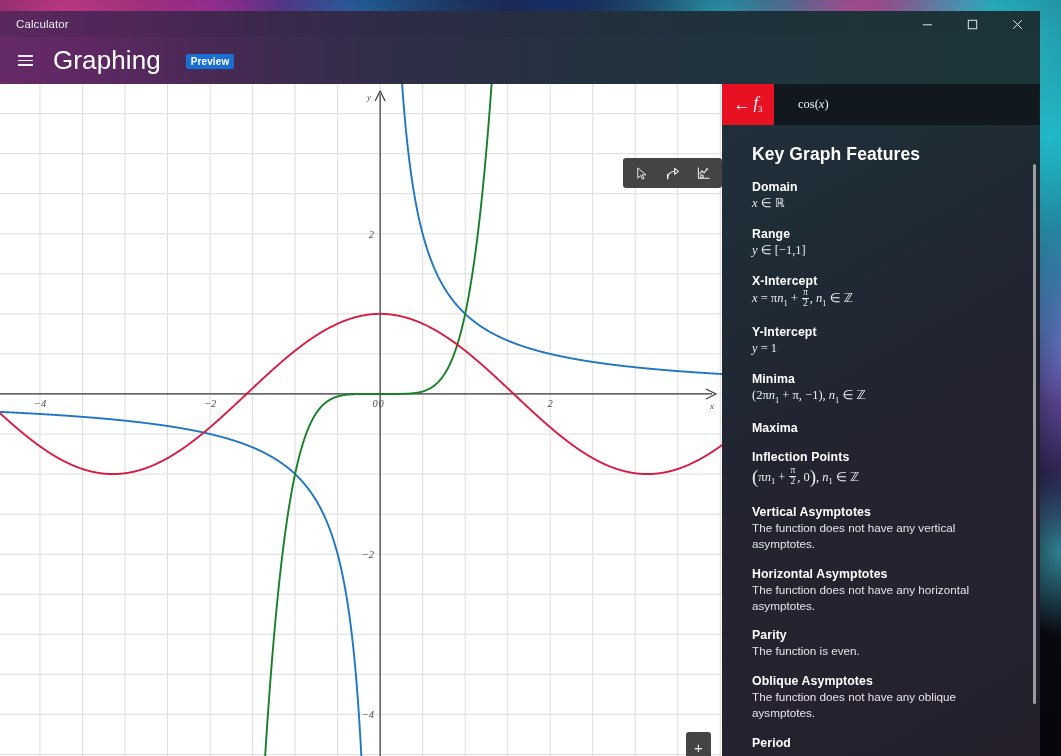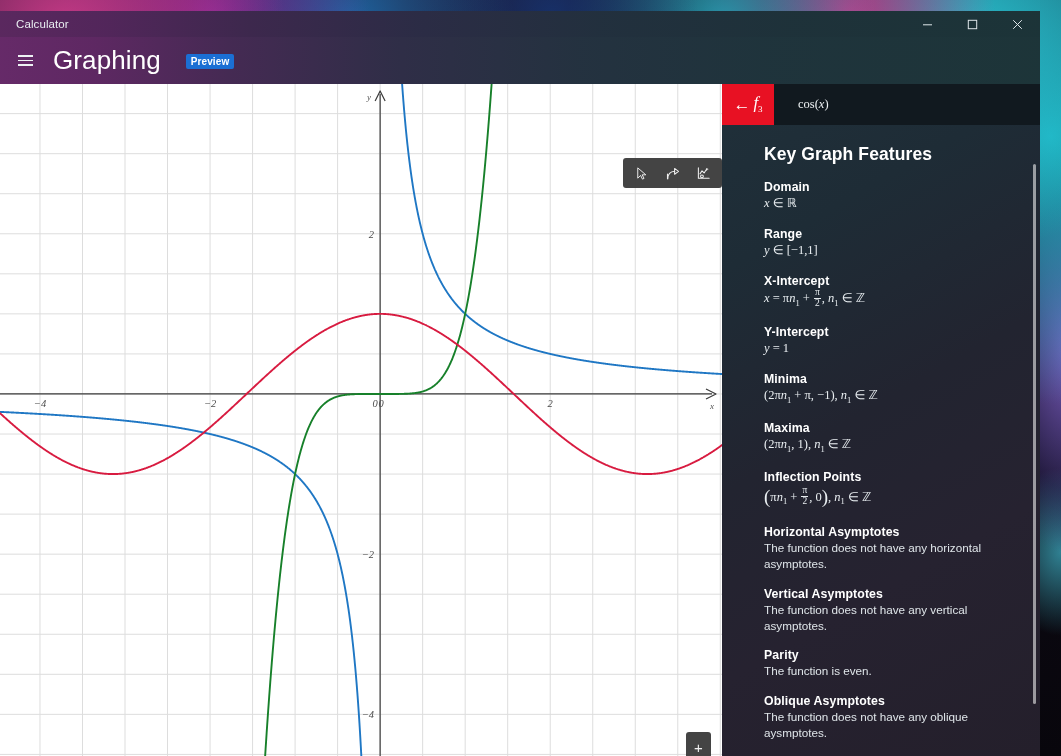--- a/index.html
+++ b/index.html
@@ -193,21 +193,21 @@
     margin-left: 24px;
     font-family: "Liberation Serif", serif;
     font-size: 12.5px; color: #eef2f4;
   }
   #panel-expression i { font-style: italic; }
 
   #panel-scroll {
     position: relative;
     height: 631px;
     overflow: hidden;
-    padding: 0 22px 0 42px;
+    padding: 0 22px 0 30px;
   }
   #panel-title {
     font-size: 17.5px; font-weight: 700; color: #ffffff;
     margin-top: 19px; margin-bottom: 4px;
     letter-spacing: .1px;
   }
   .feature { margin-top: 15px; }
   .feature-label {
     font-size: 12.3px; font-weight: 700; color: #ffffff;
     margin-bottom: 1px; letter-spacing: .1px;
@@ -414,38 +414,37 @@
             <div class="feature">
               <div class="feature-label">Y-Intercept</div>
               <div class="feature-value math"><i>y</i> = 1</div>
             </div>
             <div class="feature">
               <div class="feature-label">Minima</div>
               <div class="feature-value math">(2π<i>n</i><sub>1</sub> + π, −1), <i>n</i><sub>1</sub> ∈ ℤ</div>
             </div>
             <div class="feature">
               <div class="feature-label">Maxima</div>
-              <div class="feature-value math">(2π<i>n</i><sub>1</sub>, 1), <i>n</i><sub>1</sub> ∈ ℤ</div>
             </div>
             <div class="feature">
               <div class="feature-label">Inflection Points</div>
               <div class="feature-value math"><span class="big-paren">(</span>π<i>n</i><sub>1</sub> + <span class="frac">
                   <span class="num">π</span>
                   <span class="den">2</span>
                 </span>, 0<span class="big-paren">)</span>, <i>n</i><sub>1</sub> ∈ ℤ</div>
             </div>
             <div class="feature">
+              <div class="feature-label">Vertical Asymptotes</div>
+              <div class="feature-value">The function does not have any vertical asymptotes.</div>
+            </div>
+            <div class="feature">
               <div class="feature-label">Horizontal Asymptotes</div>
               <div class="feature-value">The function does not have any horizontal asymptotes.</div>
             </div>
             <div class="feature">
-              <div class="feature-label">Vertical Asymptotes</div>
-              <div class="feature-value">The function does not have any vertical asymptotes.</div>
-            </div>
-            <div class="feature">
               <div class="feature-label">Parity</div>
               <div class="feature-value">The function is even.</div>
             </div>
             <div class="feature">
               <div class="feature-label">Oblique Asymptotes</div>
               <div class="feature-value">The function does not have any oblique aysmptotes.</div>
             </div>
             <div class="feature">
               <div class="feature-label">Period</div>
             </div>

